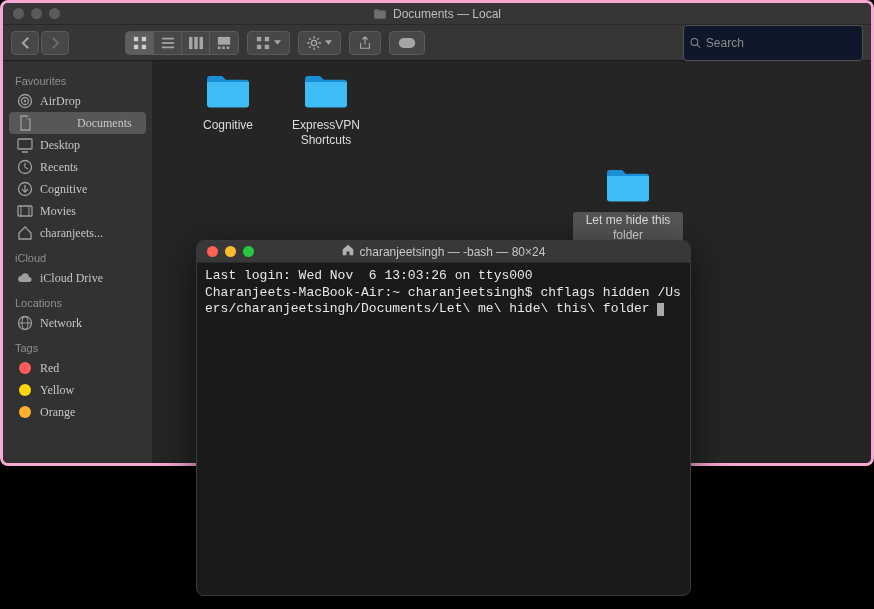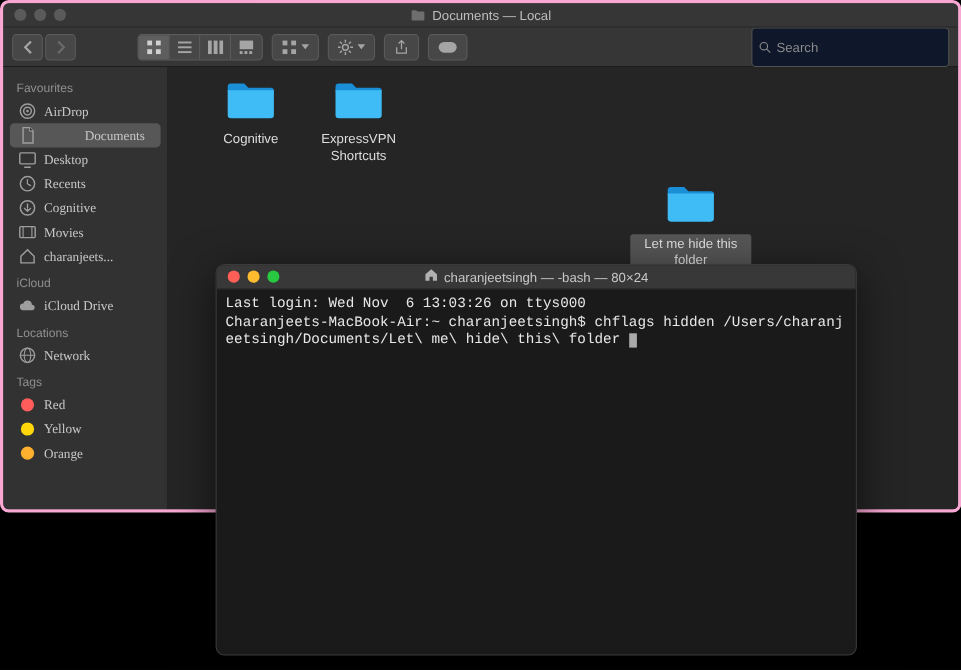--- a/index.html
+++ b/index.html
@@ -224,21 +224,21 @@
       background: #565656;
       border-radius: 3px;
       padding: 1px 4px;
     }
 
     
     .terminal {
       position: absolute;
       left: 196px;
       top: 240px;
-      width: 583px;
+      width: 495px;
       height: 356px;
       background: #1a1a1a;
       border-radius: 8px;
       border: 1px solid #3a3a3a;
       box-shadow: 0 10px 40px rgba(0,0,0,0.6);
       overflow: hidden;
     }
 
     .term-titlebar {
       height: 22px;

